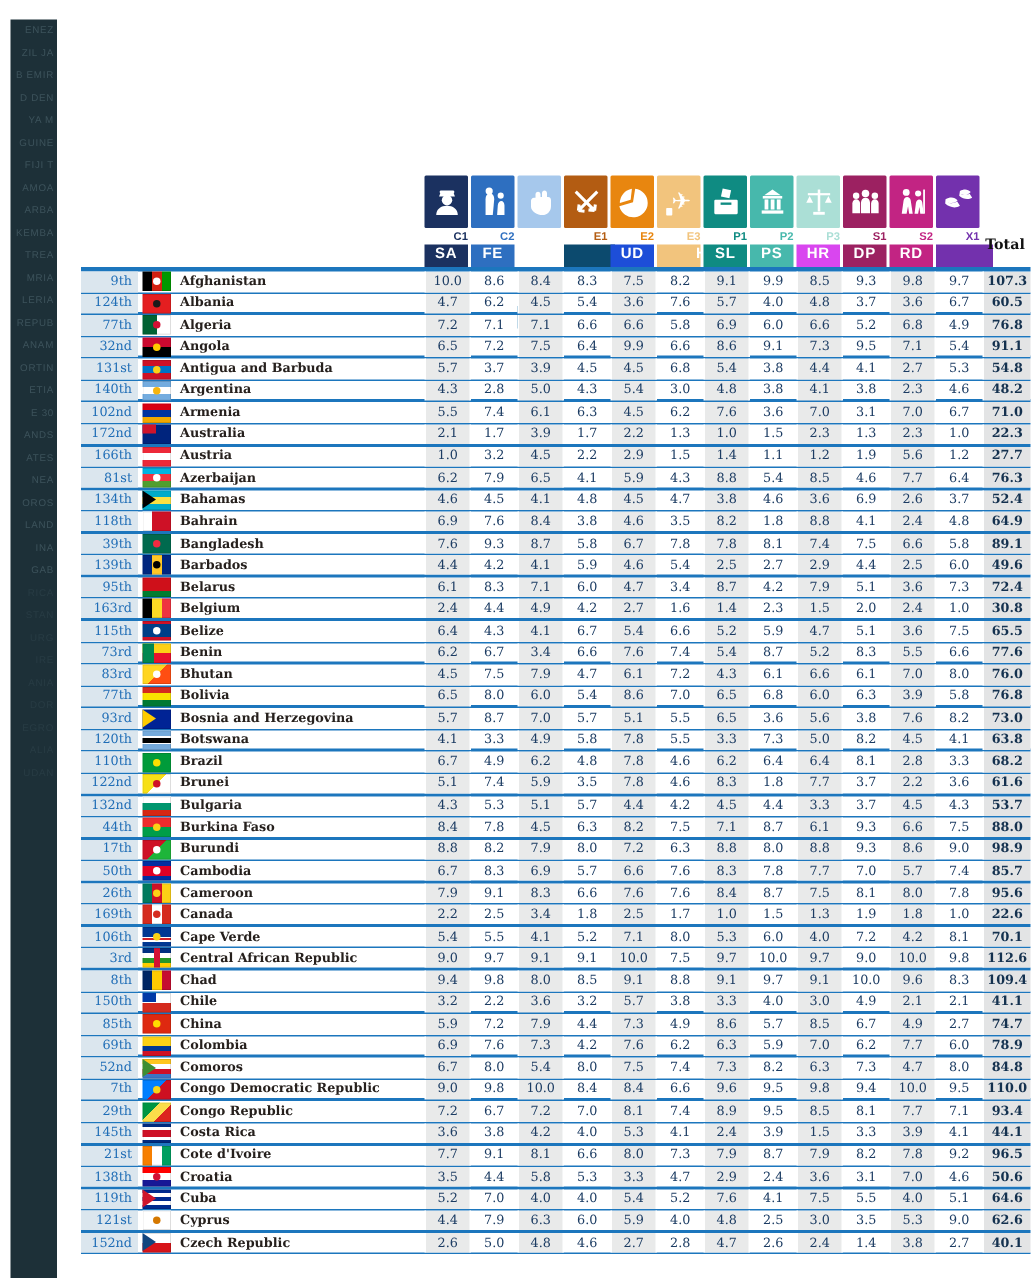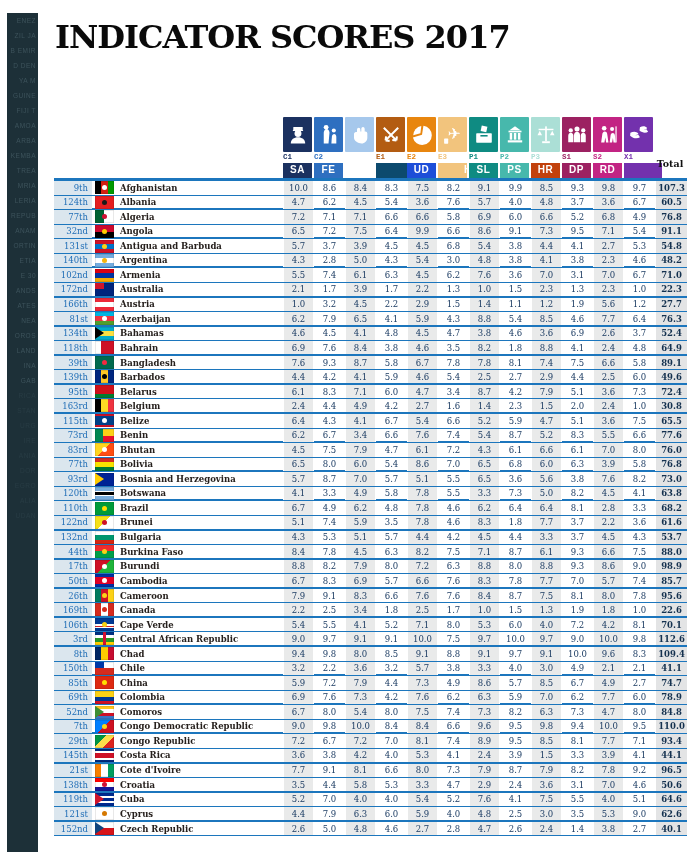--- a/index.html
+++ b/index.html
@@ -10,22 +10,22 @@
   .strip .fr{height:15px;line-height:15px;font-size:6.5px;font-family:"Liberation Sans",sans-serif;
              color:#6d8892;opacity:.38;text-align:right;padding-right:2px;white-space:nowrap;letter-spacing:.5px;}
   
   .title{position:absolute;left:55px;top:18px;margin:0;font-size:32px;font-weight:700;color:#0a0a0a;
          letter-spacing:-1px;font-family:"DejaVu Serif","Liberation Serif",serif;}
   
   .colhead{position:absolute;left:283px;top:117px;display:flex;gap:2px;}
   .col{width:29px;}
   .tile{width:29px;height:35px;display:flex;align-items:center;justify-content:center;border-radius:1px;}
   .tile svg{width:24px;height:28px;}
-  .code{margin-top:1px;height:9px;line-height:9px;font-size:7.5px;font-weight:bold;text-align:left;
-        font-family:Liberation Mono, monospace;}
+  .code{margin-top:1px;height:9px;line-height:9px;font-size:7.5px;font-weight:bold;text-align:right;
+        font-family:Liberation Sans, sans-serif;}
   .lab{margin-top:1px;height:15px;line-height:13px;font-size:10px;font-weight:bold;color:#fff;
        text-align:center;font-family:"Liberation Sans",sans-serif;letter-spacing:.5px;}
   .total-label{position:absolute;left:653px;top:158px;width:34px;text-align:center;font-size:9.5px;
                font-weight:bold;color:#111;}
   
   .table{position:absolute;left:54px;top:178px;width:633px;border-top:3px solid #1c76bd;}
   .row{display:grid;grid-template-columns:38px 3px 19px 4px 165px repeat(12,31px) 32px;
        height:14.57px;box-sizing:border-box;border-bottom:1px solid #1c76bd;align-items:stretch;}
   .row.thick{border-bottom-width:2.5px;}
   .rank{display:flex;align-items:center;justify-content:flex-end;padding-right:4px;box-sizing:border-box;
@@ -78,21 +78,20 @@
       <div class="fr" style="opacity: 0.12;">RICA</div>
       <div class="fr" style="opacity: 0.12;">STAN</div>
       <div class="fr" style="opacity: 0.12;">URG</div>
       <div class="fr" style="opacity: 0.12;">IRE</div>
       <div class="fr" style="opacity: 0.12;">ANIA</div>
       <div class="fr" style="opacity: 0.12;">DOR</div>
       <div class="fr" style="opacity: 0.12;">EGRO</div>
       <div class="fr" style="opacity: 0.12;">ALIA</div>
       <div class="fr" style="opacity: 0.12;">UDAN</div>
     </div>
-  <h1 class="title">INDICATOR SCORES 2017</h1>
   <div class="colhead" id="colhead">
   <div class="col">
     <div class="tile" style="background: rgb(27, 49, 96);">
           <svg viewBox="0 0 20 20" fill="#fff">
             <circle cx="10" cy="8.7" r="2.9"></circle>
             <path d="M5.6 6.6h8.8l-.7-1.9H6.3z"></path>
             <rect x="5.9" y="3.4" width="8.2" height="1.6" rx=".8"></rect>
             <path d="M4 17c0-3.4 2.7-5.2 6-5.2s6 1.8 6 5.2z"></path>
           </svg>
         </div>
@@ -189,21 +188,21 @@
     <div class="tile" style="background: rgb(171, 223, 214);">
           <svg viewBox="0 0 20 20" fill="#fff">
             <rect x="9.3" y="2.8" width="1.4" height="12.2"></rect>
             <rect x="3.8" y="4.8" width="12.4" height="1.2"></rect>
             <path d="M4.8 6.4 2.9 10.2h3.8z"></path>
             <path d="M15.2 6.4l-1.9 3.8h3.8z"></path>
             <rect x="6.8" y="15.2" width="6.4" height="1.6"></rect>
           </svg>
         </div>
     <div class="code" style="color: rgb(171, 223, 214);">P3</div>
-    <div class="lab" style="background: #c2410c;">HR</div>
+    <div class="lab" style="background: #d946ef;">HR</div>
   </div>
 
   <div class="col">
     <div class="tile" style="background: rgb(156, 33, 97);">
           <svg viewBox="0 0 20 20" fill="#fff">
             <circle cx="4.8" cy="6.2" r="1.8"></circle>
             <path d="M2.7 16v-5.4c0-1.4 1-2.4 2.1-2.4S7 9.2 7 10.6V16z"></path>
             <circle cx="10" cy="5" r="2.1"></circle>
             <path d="M7.5 16v-6c0-1.6 1.1-2.7 2.5-2.7s2.5 1.1 2.5 2.7v6z"></path>
             <circle cx="15.2" cy="6.2" r="1.8"></circle>

